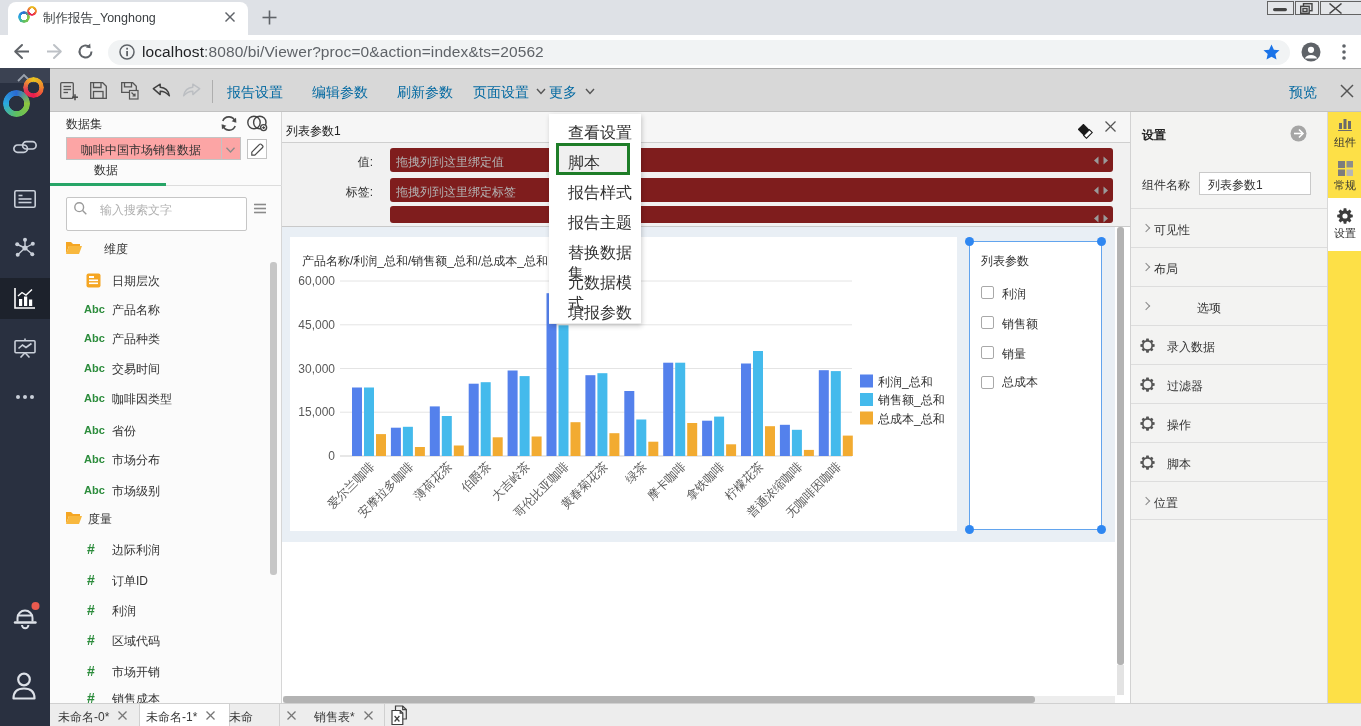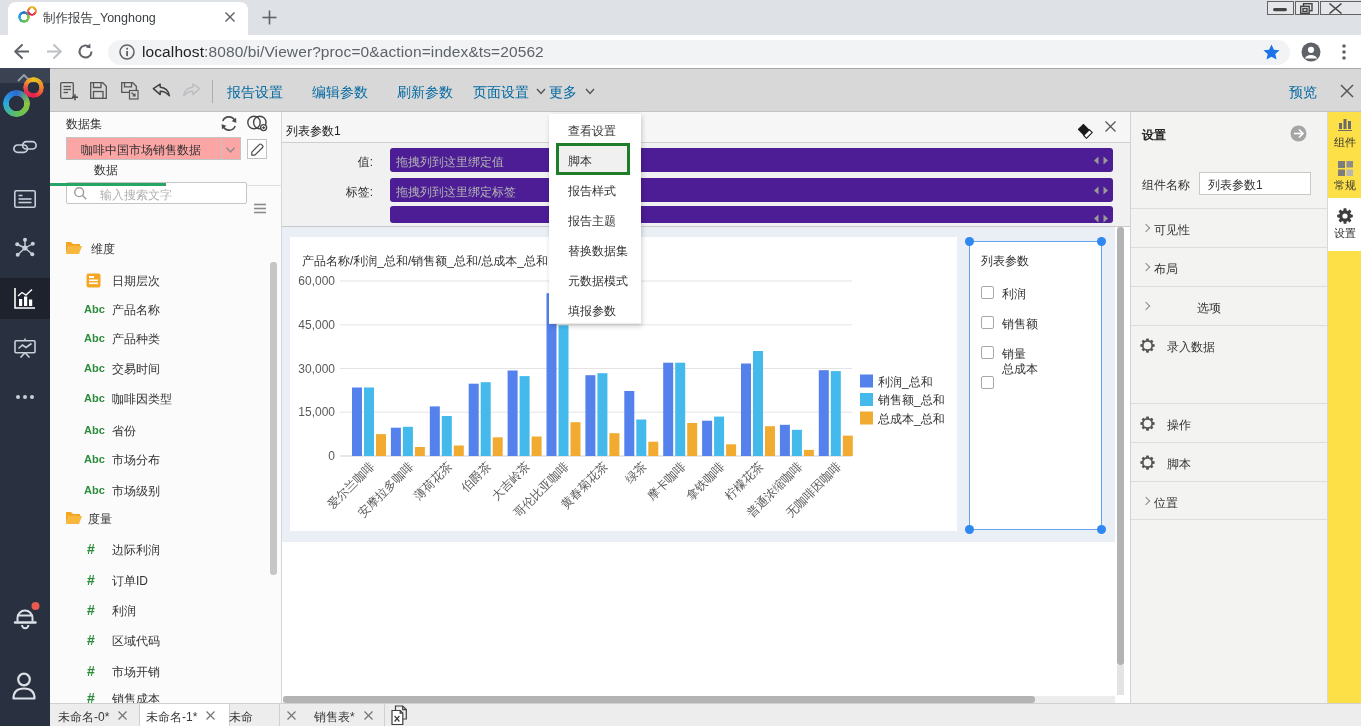--- a/index.html
+++ b/index.html
@@ -21,49 +21,49 @@
 
 #sidebar { left:0; top:68px; width:50px; height:658px; background:#293040; }
 #sideactive { left:0; top:278px; width:50px; height:41px; background:#1d222c; }
 
 #leftpanel { left:50px; top:112px; width:232px; height:591px; background:#fbfbfb; border-right:1px solid #d6d6d6; }
 .lp { position:absolute; font-size:12px; color:#333; }
 #dsselect { position:absolute; left:16px; top:25px; width:175px; height:23px; background:#fca5a5; border:1px solid #c3c3c3; }
 #dsarrow { position:absolute; left:154px; top:0px; width:20px; height:21px; border-left:1px solid #c3c3c3; }
 #dsedit { position:absolute; left:197px; top:27px; width:20px; height:20px; background:#fff; border:1px solid #c3c3c3; }
 #datatab { left:0px; top:71px; width:116px; height:2px; background:#27a567; top:71px;}
-#searchbox { position:absolute; left:16px; top:70px; width:181px; height:22px; background:#fff; border:1px solid #c6c6c6; border-radius:2px; }
+#searchbox { position:absolute; left:16px; top:85px; width:181px; height:34px; background:#fff; border:1px solid #c6c6c6; border-radius:2px; }
 .treeitem { position:absolute; font-size:12px; color:#333; }
 .abc { position:absolute; font-size:11px; font-weight:bold; color:#2c8c3c; font-family:"Liberation Sans",sans-serif; }
 .hash { position:absolute; font-size:14px; font-weight:bold; color:#2c8c3c; }
 
 #canvas { left:282px; top:112px; width:848px; height:591px; background:#fff; }
 #bindheader { left:0; top:0; width:848px; height:31px; background:#f6f6f6; border-bottom:1px solid #cfcfcf; }
 .bindrow { left:0; width:848px; height:30px; background:#f1f1f1; }
-.bindinput { position:absolute; left:108px; top:5px; width:723px; height:24px; background:#4c1d95; border-radius:3px;text-align:center; }
+.bindinput { position:absolute; left:108px; top:5px; width:723px; height:24px; background:#7f1d1d; border-radius:3px;text-align:center; }
 .bindlabel { position:absolute; font-size:12px; color:#333; top:11px; left:0; width:91px; text-align:right; }
 .bindph { position:absolute; left:6px; top:6px; font-size:12px; color:#b3b3b3; }
 #blueband { left:0; top:115px; width:833px; height:315px; background:#e9eff5; }
 #listparam { left:687px; top:129px; width:133px; height:289px; background:#fff; border:1px solid #62a4ee; }
 .handle { position:absolute; width:9px; height:9px; border-radius:50%; background:#2f87f1; }
 .cb { position:absolute; width:13px; height:13px; border:1px solid #a9a9a9; border-radius:2px; background:#fff; left:11px; }
 .cblab { position:absolute; left:32px; font-size:12px; color:#333; }
 
 #rightpanel { left:1130px; top:112px; width:197px; height:591px; background:#f3f3f2; border-left:1px solid #d2d2d2; }
 .rrow { position:absolute; left:0; width:197px; height:39px; border-top:1px solid #ddd; }
 .rtxt { position:absolute; font-size:12px; color:#333; top:13px; }
 .chev { position:absolute; width:6px; height:6px; border-top:1.5px solid #8a8a8a; border-right:1.5px solid #8a8a8a; transform:rotate(45deg); top:16px; left:12px; }
 #rightstrip { left:1327px; top:112px; width:34px; height:591px; background:#fde047; border-left:1px solid #d8d8d8;}
 .striptxt { position:absolute; font-size:11px; color:#333; left:0; width:34px; text-align:center; }
 
 #bottombar { left:50px; top:703px; width:1311px; height:23px; background:#ededed; border-top:1px solid #d0d0d0; }
 .btab { position:absolute; top:0; height:23px; font-size:12px; color:#3a3a3a; }
 
 #menu { left:549px; top:114px; width:92px; height:210px; background:#fff; box-shadow:1px 2px 5px rgba(0,0,0,0.2); border-bottom:1px solid #ececec; }
-.mitem { position:absolute; left:19px; font-size:12px; color:#333; }
+.mitem { position:absolute; left:19px; font-size:16px; color:#333; }
 #greenbox { position:absolute; left:7px; top:29px; width:74px; height:32px; border:3px solid #1e7d28; background:#f0f0f0; }
 </style>
 </head>
 <body>
 <svg width="0" height="0" style="position:absolute">
     <defs>
       <path id="gear" d="M6.31 2.35 L6.74 0.40 L9.26 0.40 L9.69 2.35 L10.80 2.81 L12.48 1.74 L14.26 3.52 L13.19 5.20 L13.65 6.31 L15.60 6.74 L15.60 9.26 L13.65 9.69 L13.19 10.80 L14.26 12.48 L12.48 14.26 L10.80 13.19 L9.69 13.65 L9.26 15.60 L6.74 15.60 L6.31 13.65 L5.20 13.19 L3.52 14.26 L1.74 12.48 L2.81 10.80 L2.35 9.69 L0.40 9.26 L0.40 6.74 L2.35 6.31 L2.81 5.20 L1.74 3.52 L3.52 1.74 L5.20 2.81 Z M12.10 8 A4.1 4.1 0 1 0 3.90 8 A4.1 4.1 0 1 0 12.10 8 Z" fill-rule="evenodd"></path>
       <path id="gear2" d="M6.34 2.44 L6.70 0.21 L9.30 0.21 L9.66 2.44 L10.75 2.90 L12.59 1.57 L14.43 3.41 L13.10 5.25 L13.56 6.34 L15.79 6.70 L15.79 9.30 L13.56 9.66 L13.10 10.75 L14.43 12.59 L12.59 14.43 L10.75 13.10 L9.66 13.56 L9.30 15.79 L6.70 15.79 L6.34 13.56 L5.25 13.10 L3.41 14.43 L1.57 12.59 L2.90 10.75 L2.44 9.66 L0.21 9.30 L0.21 6.70 L2.44 6.34 L2.90 5.25 L1.57 3.41 L3.41 1.57 L5.25 2.90 Z M10.60 8 A2.6 2.6 0 1 0 5.40 8 A2.6 2.6 0 1 0 10.60 8 Z" fill-rule="evenodd"></path>
     </defs>
   </svg>
@@ -328,21 +328,21 @@
       <g stroke="#8a8a8a" stroke-width="1.6">
         <line x1="0" y1="1.5" x2="12" y2="1.5"></line>
         <line x1="0" y1="5.5" x2="12" y2="5.5"></line>
         <line x1="0" y1="9.5" x2="12" y2="9.5"></line>
       </g>
     </svg>
   <svg class="abs" style="left:15px;top:128px;" width="17" height="15">
       <path d="M1 2 h5 l2 2 h7 v2 h-11 l-3 8 z" fill="#f5a623"></path>
       <path d="M4 6 h13 l-3 8 h-13 z" fill="#f8b83e"></path>
     </svg>
-  <div class="treeitem" style="left:41px;top:129px;">维度</div>
+  <div class="treeitem" style="left:54px;top:129px;">维度</div>
   <svg class="abs" style="left:36px;top:161px;" width="15" height="15">
       <rect x="0.5" y="0.5" width="14" height="14" rx="2" fill="#f5a623"></rect>
       <rect x="3" y="3" width="5" height="2" fill="#fff"></rect>
       <rect x="3" y="6.5" width="9" height="1.6" fill="#fff"></rect>
       <rect x="3" y="9.5" width="9" height="1.6" fill="#fff"></rect>
     </svg>
   <div class="treeitem" style="left:62px;top:161px;">日期层次</div>
   <div class="abc" style="left:34px;top:191px;">Abc</div>
     <div class="treeitem" style="left:62px;top:190px;">产品名称</div>
   <div class="abc" style="left:34px;top:220px;">Abc</div>
@@ -496,21 +496,21 @@
 </svg>
   <div class="abs" id="listparam">
     <div style="position:absolute;left:11px;top:11px;font-size:12px;color:#333;">列表参数</div>
     <div class="cb" style="top:44px;"></div>
       <div class="cblab" style="top:44px;">利润</div>
     <div class="cb" style="top:74px;"></div>
       <div class="cblab" style="top:74px;">销售额</div>
     <div class="cb" style="top:104px;"></div>
       <div class="cblab" style="top:104px;">销量</div>
     <div class="cb" style="top:134px;"></div>
-      <div class="cblab" style="top:119px;text-align:right;">总成本</div>
+      <div class="cblab" style="top:132px;text-align:right;">总成本</div>
     <div class="handle" style="left:-5px;top:-5px;"></div>
     <div class="handle" style="right:-5px;top:-5px;"></div>
     <div class="handle" style="left:-5px;bottom:-5px;"></div>
     <div class="handle" style="right:-5px;bottom:-5px;"></div>
   </div>
   <div class="abs" style="left:835px;top:115px;width:7px;height:438px;background:#b3b3b3;border-radius:3px;"></div>
   <div class="abs" style="left:835px;top:553px;width:7px;height:30px;background:#e3e3e3;"></div>
   <div class="abs" style="left:1px;top:584px;width:832px;height:7px;background:#ededed;"></div>
   <div class="abs" style="left:1px;top:584px;width:752px;height:7px;background:#b3b3b3;border-radius:3px;"></div>
 </div>
@@ -539,20 +539,26 @@
   <div class="rrow" style="top:174px;">
       <div class="chev"></div>
       <div class="rtxt" style="left:23px;margin-left:43px;">选项</div>
     </div>
   <div class="rrow" style="top:213px;">
       <svg class="abs" style="left:9px;top:12px;" width="15" height="15" viewBox="0 0 16 16">
         <use href="#gear" fill="#555"></use>
       </svg>
       <div class="rtxt" style="left:36px;">录入数据</div>
     </div>
+  <div class="rrow" style="top:252px;">
+      <svg class="abs" style="left:9px;top:12px;" width="15" height="15" viewBox="0 0 16 16">
+        <use href="#gear" fill="#555"></use>
+      </svg>
+      <div class="rtxt" style="left:36px;">过滤器</div>
+    </div>
   <div class="rrow" style="top:291px;">
       <svg class="abs" style="left:9px;top:12px;" width="15" height="15" viewBox="0 0 16 16">
         <use href="#gear" fill="#555"></use>
       </svg>
       <div class="rtxt" style="left:36px;">操作</div>
     </div>
   <div class="rrow" style="top:330px;">
       <svg class="abs" style="left:9px;top:12px;" width="15" height="15" viewBox="0 0 16 16">
         <use href="#gear" fill="#555"></use>
       </svg>

